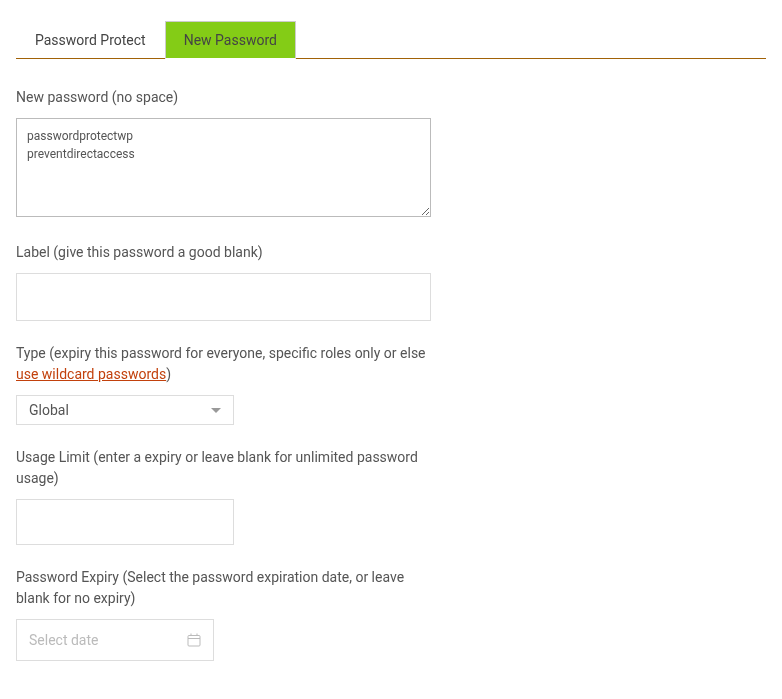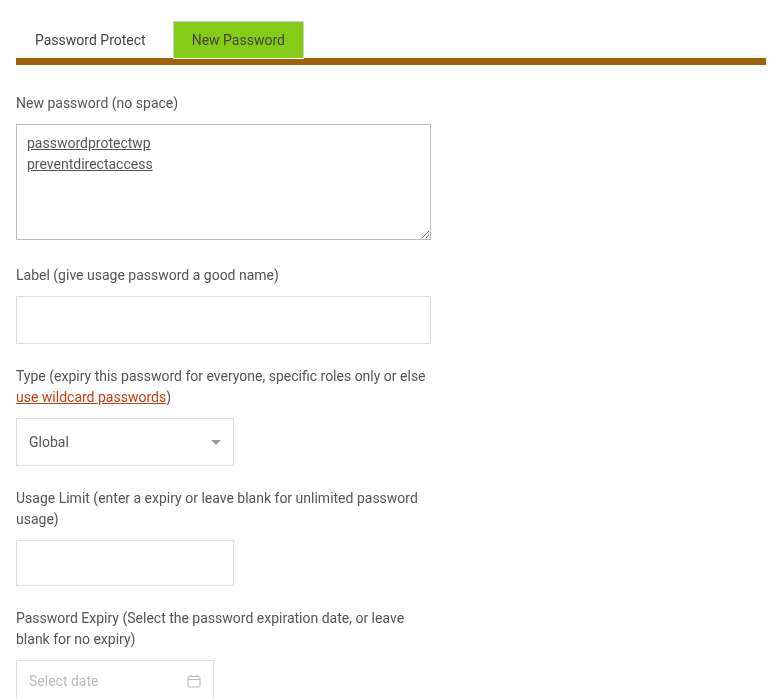--- a/index.html
+++ b/index.html
@@ -10,23 +10,22 @@
     body {
       font-family: -apple-system, BlinkMacSystemFont, "Segoe UI", Roboto, "Helvetica Neue", Arial, sans-serif;
       font-size: 14px;
       color: #444;
       background: #fff;
       padding: 20px 16px;
       width: 782px;
     }
     .tabs {
       display: flex;
-      border-bottom: 7px solid #a16207;
+      border-bottom: 1px solid #a16207;
       margin-bottom: 28px;
-      gap: 8px;
     }
     .tab {
       padding: 10px 18px;
       cursor: pointer;
       color: #444;
       background: transparent;
       border: 1px solid transparent;
       border-bottom: none;
       position: relative;
       top: 1px;
@@ -45,42 +44,41 @@
       display: block;
       margin-bottom: 10px;
       color: #555;
       line-height: 1.5;
     }
     .form-label a {
       color: #c2410c;
     }
     textarea.password-textarea {
       width: 415px;
-      height: 116px;
+      height: 99px;
       padding: 8px 10px;
       border: 1px solid #bbb;
       font-family: inherit;
-      font-size: 14px;
+      font-size: 12px;
       color: #555;
       resize: both;
       line-height: 1.5;
-      text-decoration: underline;
     }
     input.text-input {
       width: 415px;
       height: 48px;
       padding: 8px 10px;
       border: 1px solid #ddd;
       font-family: inherit;
       font-size: 14px;
       color: #555;
     }
     .select-wrapper {
       width: 218px;
-      height: 48px;
+      height: 30px;
       border: 1px solid #ddd;
       display: flex;
       align-items: center;
       justify-content: space-between;
       padding: 0 12px;
       cursor: pointer;
       background: #fff;
     }
     .select-value {
       color: #555;
@@ -132,21 +130,21 @@
   <div class="tab active">New Password</div>
 </div>
 
 <div class="form-group">
   <label class="form-label">New password (no space)</label>
   <textarea class="password-textarea" style="">passwordprotectwp
 preventdirectaccess</textarea>
 </div>
 
 <div class="form-group">
-  <label class="form-label">Label (give usage password a good name)</label>
+  <label class="form-label">Label (give this password a good blank)</label>
   <input type="text" class="text-input" value="" style="">
 </div>
 
 <div class="form-group">
   <label class="form-label label-width-narrow">
     <span>Type (expiry this password for everyone, specific roles only or else </span><a href="#">use wildcard passwords</a><span>)</span>
   </label>
   <div class="select-wrapper">
     <span class="select-value">Global</span>
     <span class="caret-down"></span>

